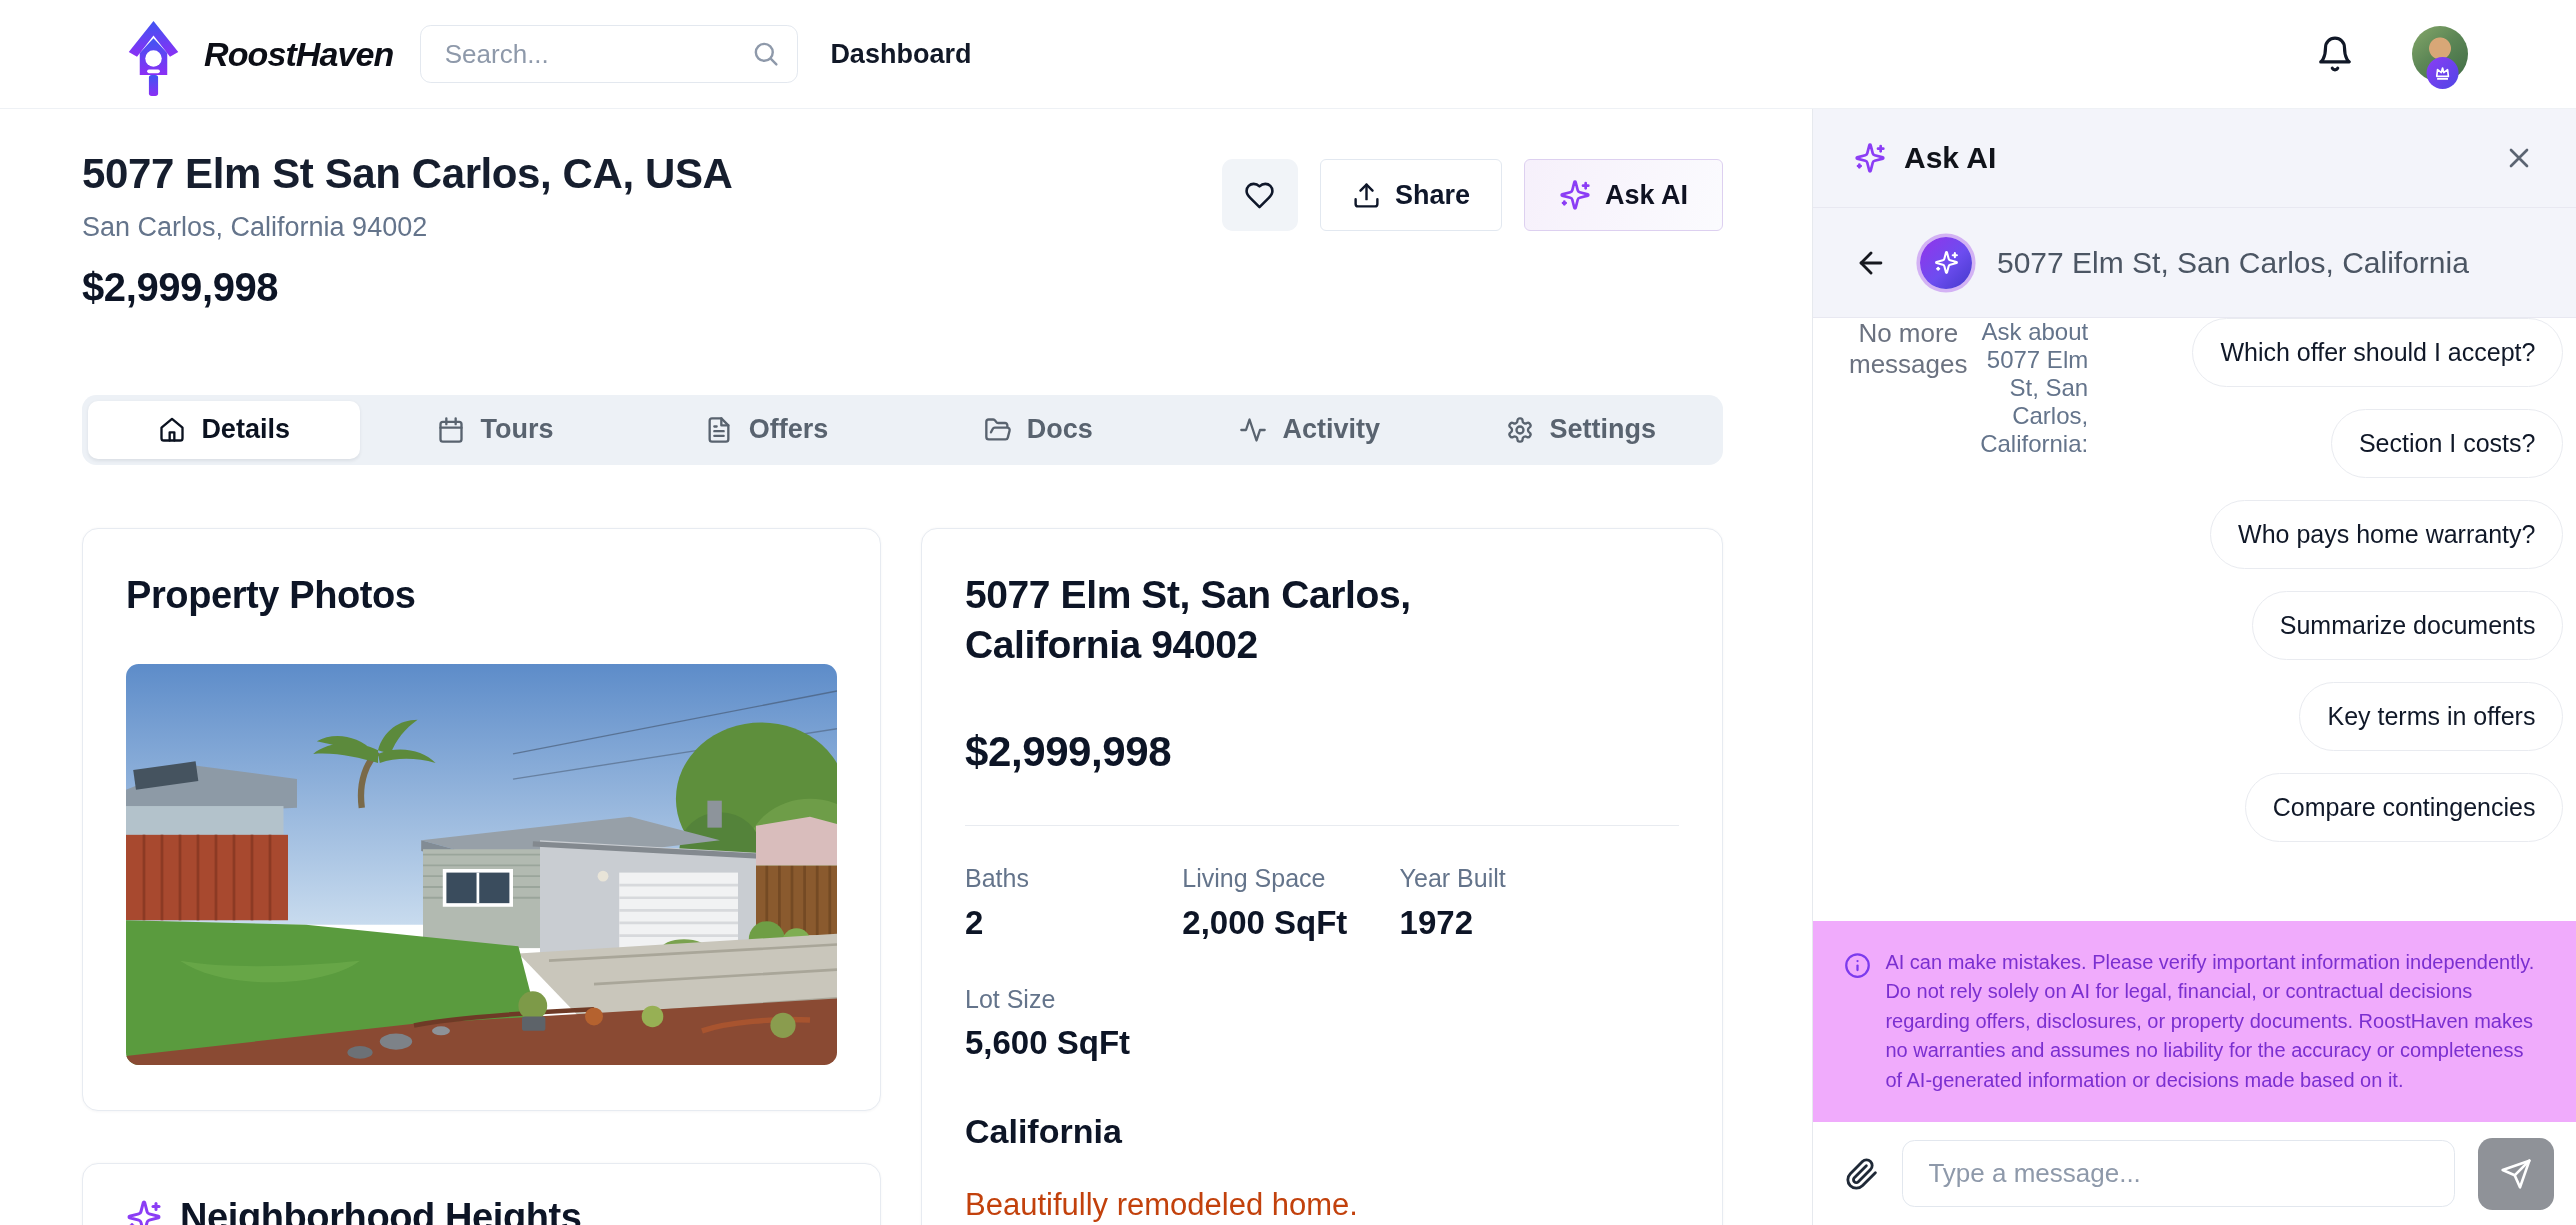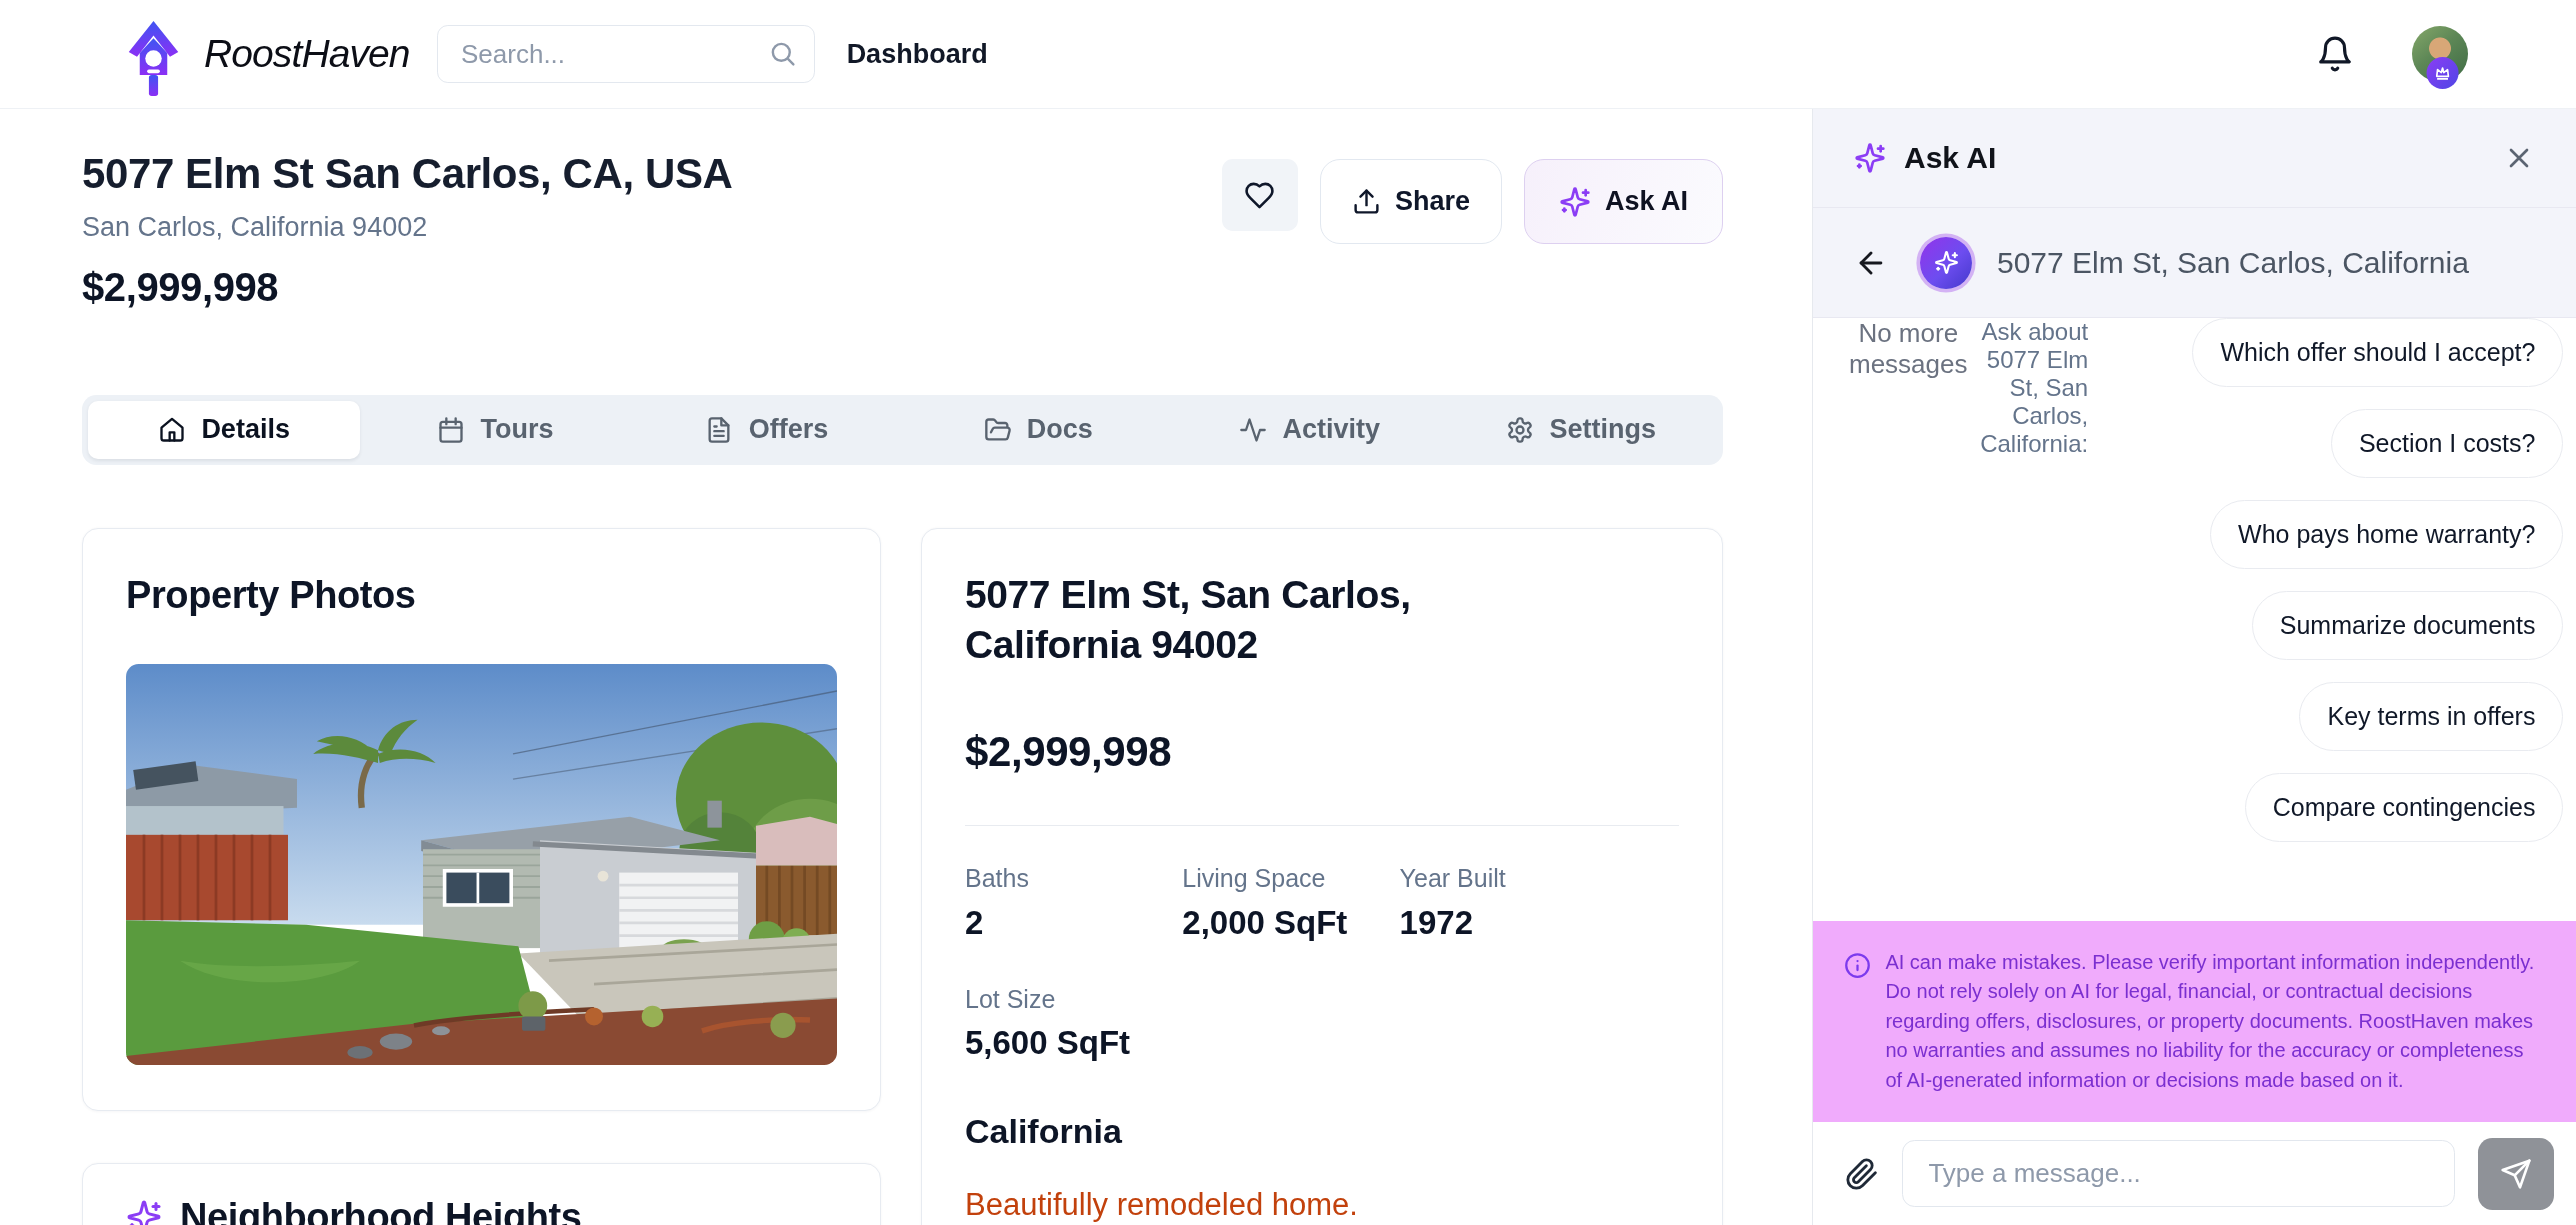--- a/index.html
+++ b/index.html
@@ -5,21 +5,21 @@
   html,body{margin:0;padding:0;background:#fff;}
   *{box-sizing:border-box;}
   .page{
     width:2576px;height:1225px;overflow:hidden;position:relative;
     font-family:"Liberation Sans", sans-serif;color:#0f172a;background:#fff;
   }
   
   .topnav{height:109px;display:flex;align-items:center;border-bottom:1.8px solid #eef1f5;padding-left:121px;}
   .logo-wrap{display:flex;align-items:center;gap:18px;}
   .logo-svg{width:65px;height:77px;margin-top:9px;}
-  .brand{font-size:39px;font-weight:400;font-style:italic;color:#0c0e16;letter-spacing:-0.9px;}
+  .brand{font-size:34px;font-weight:700;font-style:italic;color:#0c0e16;letter-spacing:-0.9px;}
   .searchbox{position:relative;margin-left:27px;}
   .searchbox input{
     width:378px;height:58px;border:1.8px solid #e3e8ef;border-radius:10.8px;
     padding:0 59px 0 23.4px;font-size:26px;color:#0f172a;outline:none;
     font-family:"Liberation Sans", sans-serif;
   }
   .searchbox input::placeholder{color:#8e99aa;}
   .searchbox .sicon{position:absolute;right:18px;top:14.4px;width:29px;height:29px;color:#8e99aa;}
   .nav-link{margin-left:32px;font-size:27px;font-weight:600;color:#111827;cursor:pointer;}
   .nav-right{margin-left:auto;display:flex;align-items:center;padding-right:108px;}
@@ -41,21 +41,21 @@
   
   .main{display:flex;height:1116px;}
   .content{flex:1;border-right:1.8px solid #e6e9ee;padding:41px 89px 0 82px;background:#fff;min-width:0;}
   .content-header{display:flex;justify-content:space-between;align-items:flex-start;}
   .page-title{font-size:42px;font-weight:800;color:#161e2e;letter-spacing:-0.4px;}
   .page-sub{font-size:27px;color:#64748b;margin-top:14.4px;}
   .page-price{font-size:40px;font-weight:800;color:#0d1526;margin-top:21.6px;letter-spacing:-0.4px;}
   .actions{display:flex;gap:21.6px;margin-top:9px;}
   .icon-btn{width:76px;height:72px;background:#f1f4f8;border:none;border-radius:10.8px;display:flex;align-items:center;justify-content:center;cursor:pointer;}
   .icon-btn svg{width:31px;height:31px;color:#0f172a;}
-  .btn{height:85px;border-radius:20px;display:flex;align-items:center;gap:14.4px;font-size:27px;font-weight:600;cursor:pointer;font-family:"Liberation Sans", sans-serif;}
+  .btn{height:72px;border-radius:6px;display:flex;align-items:center;gap:14.4px;font-size:27px;font-weight:600;cursor:pointer;font-family:"Liberation Sans", sans-serif;}
   .btn-share{background:#fff;border:1.8px solid #e2e8f0;color:#0f172a;padding:0 31px;}
   .btn-share svg{width:29px;height:29px;}
   .btn-askai{background:linear-gradient(110deg,#f6f0fb 0%,#fbfbfe 100%);border:1.8px solid #ddd0f0;color:#0f1222;padding:0 34px;}
   .btn-askai svg{width:32px;height:32px;color:#8b3df5;}
   
   .tabbar{margin-top:85px;background:#edf1f6;border-radius:14.4px;padding:6.3px;display:flex;height:70px;}
   .tab{flex:1;display:flex;align-items:center;justify-content:center;gap:15.3px;font-size:27px;font-weight:600;color:#59636f;border-radius:10px;cursor:pointer;}
   .tab svg{width:28px;height:28px;}
   .tab.active{background:#fff;color:#0b1220;font-weight:700;box-shadow:0 1.8px 3.6px rgba(16,24,40,.08);}
   

